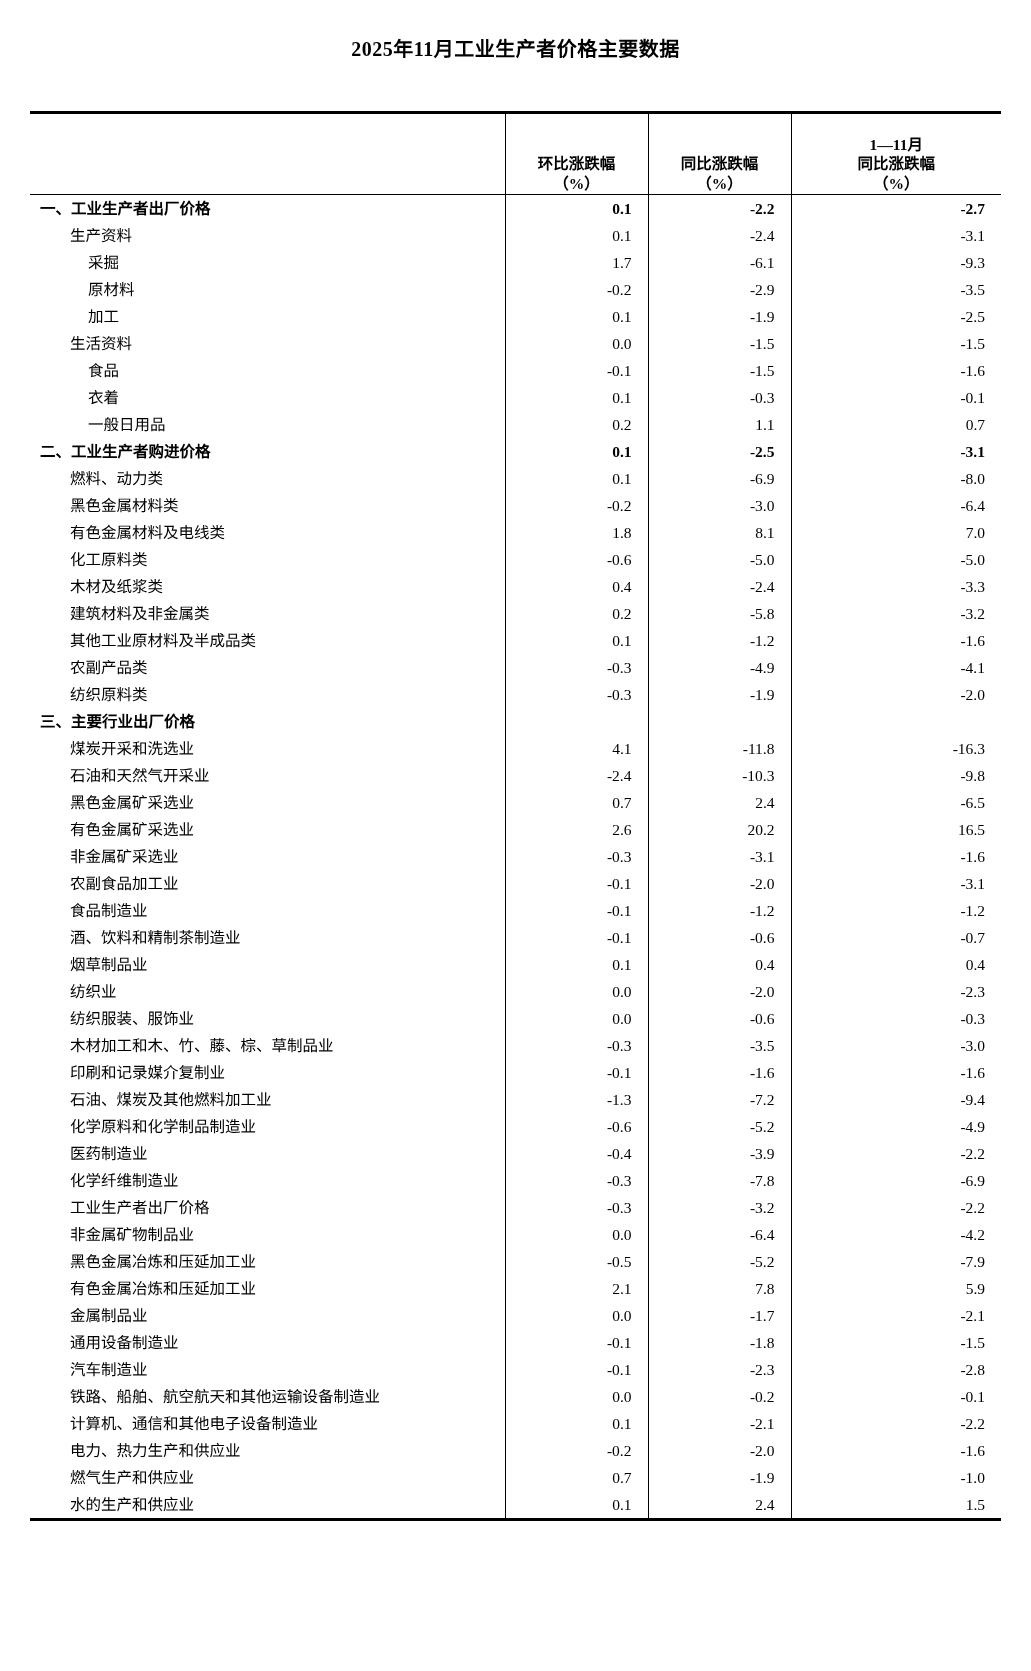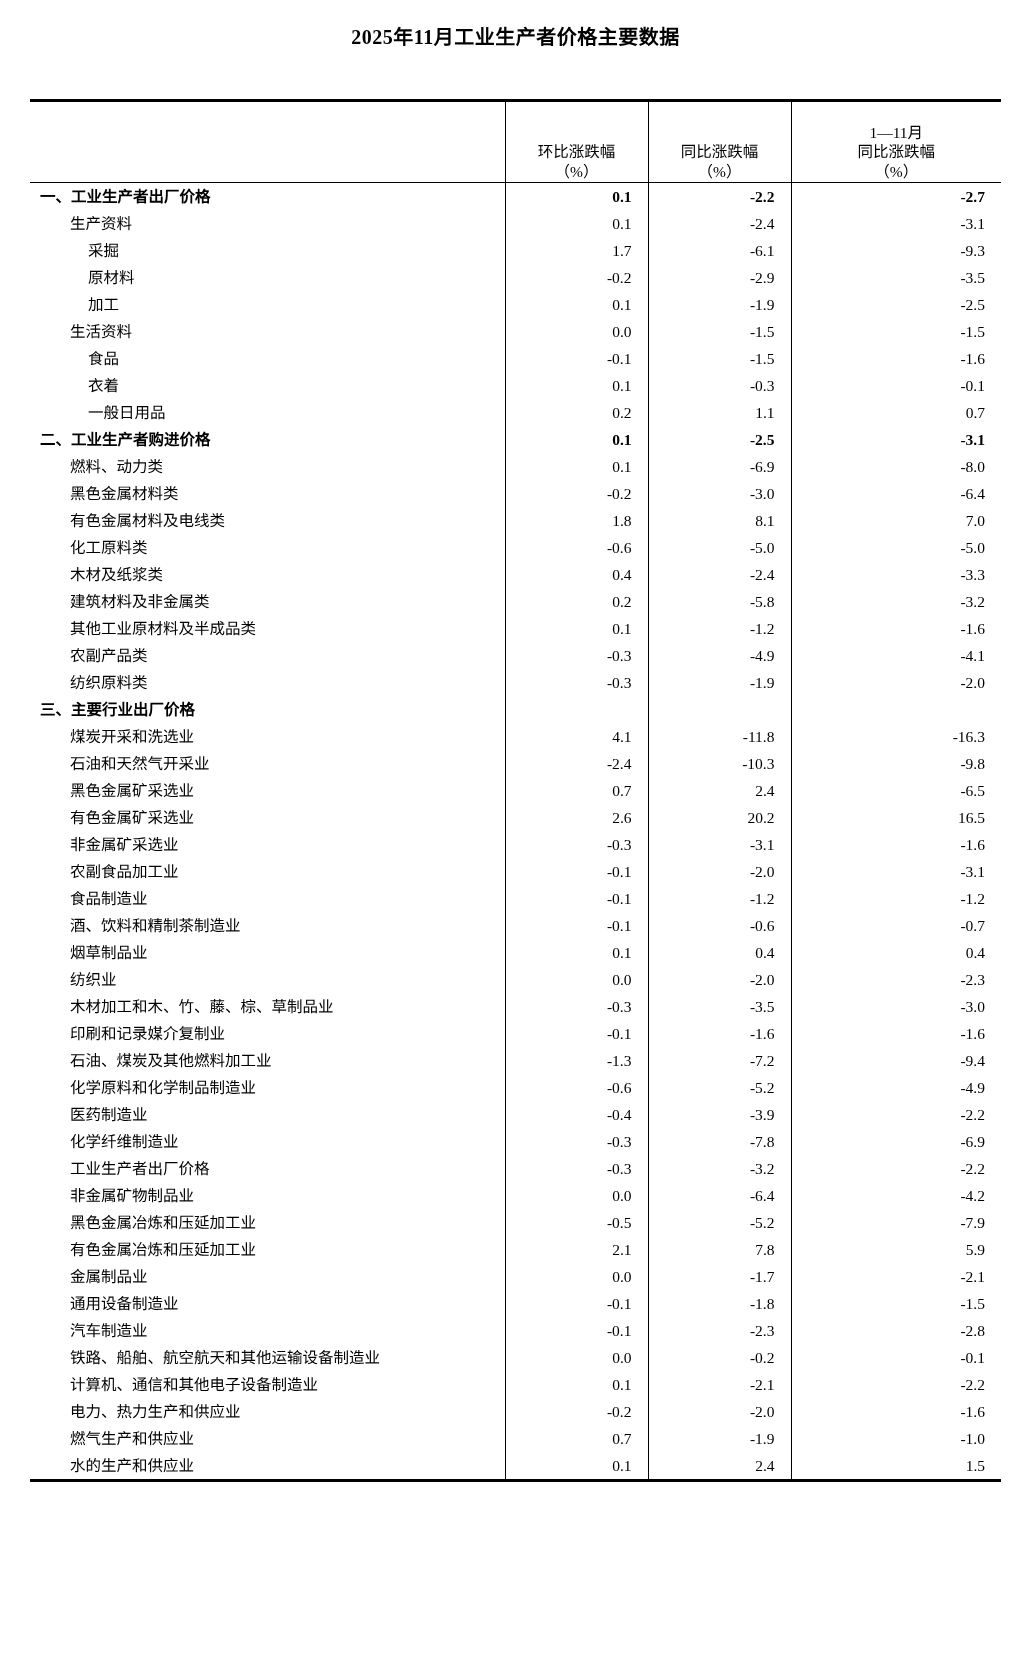--- a/index.html
+++ b/index.html
@@ -14,21 +14,21 @@
     font-family: "Liberation Serif", "DejaVu Serif", serif;
     color: #000000;
     -webkit-font-smoothing: antialiased;
   }
 
   .page {
     position: relative;
     width: 1031px;
     height: 1213px;
     box-sizing: border-box;
-    padding: 0 30px;
+    padding: 12px 30px;
   }
 
   
   .doc-title {
     text-align: center;
     font-size: 20px;
     font-weight: bold;
     letter-spacing: 0.5px;
     padding-top: 24px;
     padding-bottom: 0;
@@ -48,21 +48,21 @@
   .ppi-table col.c-label { width: 475px; }
   .ppi-table col.c-num   { width: 143px; }
   .ppi-table col.c-num3  { width: 210px; }
 
   
   .ppi-table thead tr.head-row > th {
     border-top: 3px solid #000;
     border-bottom: 1.2px solid #000;
     vertical-align: bottom;
     padding: 0;
-    font-weight: normal;
+    font-weight: bold;
   }
 
   th.th-label {
     height: 80px;
   }
 
   th.th-num {
     border-left: 1.2px solid #000;
     text-align: center;
     padding: 0 0 6px 0;
@@ -309,20 +309,26 @@
           <td class="cell-num">0.4</td>
           <td class="cell-num">0.4</td>
         </tr>
         <tr>
           <td class="cell-label lvl-1">纺织业</td>
           <td class="cell-num">0.0</td>
           <td class="cell-num">-2.0</td>
           <td class="cell-num">-2.3</td>
         </tr>
         <tr>
+          <td class="cell-label lvl-1">纺织服装、服饰业</td>
+          <td class="cell-num">0.0</td>
+          <td class="cell-num">-0.6</td>
+          <td class="cell-num">-0.3</td>
+        </tr>
+        <tr>
           <td class="cell-label lvl-1">木材加工和木、竹、藤、棕、草制品业</td>
           <td class="cell-num">-0.3</td>
           <td class="cell-num">-3.5</td>
           <td class="cell-num">-3.0</td>
         </tr>
         <tr>
           <td class="cell-label lvl-1">印刷和记录媒介复制业</td>
           <td class="cell-num">-0.1</td>
           <td class="cell-num">-1.6</td>
           <td class="cell-num">-1.6</td>

